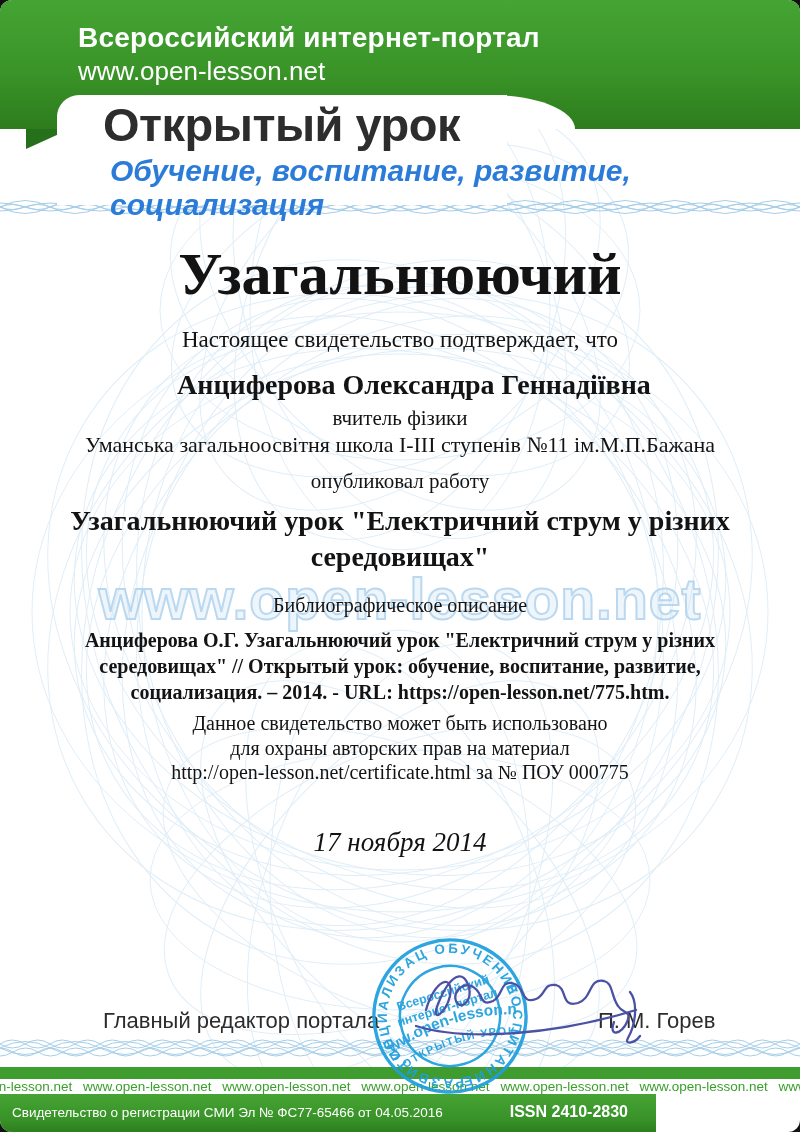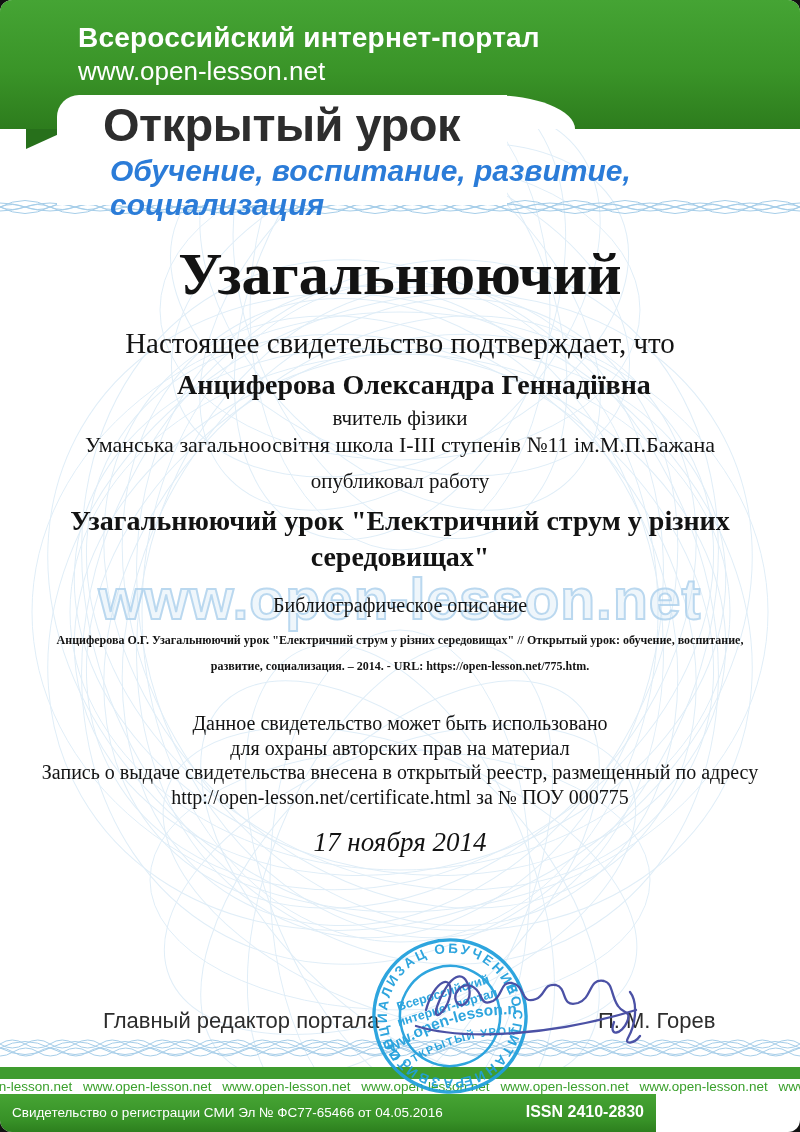--- a/index.html
+++ b/index.html
@@ -17,44 +17,44 @@
   .logo-title{position:absolute;left:103px;top:97px;z-index:3;color:#2d2d2d;font-size:47px;font-weight:700;letter-spacing:-.5px;}
   .logo-subtitle{position:absolute;left:110px;top:154px;z-index:3;color:#2b7cd8;font-size:30px;font-style:italic;font-weight:700;}
   
   .bg-svg{position:absolute;left:0;top:0;z-index:1;pointer-events:none;}
   .watermark{position:absolute;left:0;right:0;top:566px;z-index:1;text-align:center;
              font-size:57px;font-weight:700;letter-spacing:1px;
              color:rgba(186,214,238,0.28);-webkit-text-stroke:2px #aacfec;opacity:.8;}
   
   .ctext{position:absolute;left:0;right:0;text-align:center;color:#131313;z-index:2;font-family:"Liberation Serif",serif;}
   .cert-title{top:240px;font-size:60px;font-weight:700;}
-  .confirm-line{top:327px;font-size:29px;}
+  .confirm-line{top:327px;font-size:23px;}
   .recipient-name{top:369px;font-size:28px;font-weight:700;margin-left:28px;}
   .recipient-role{top:406px;font-size:21px;}
   .recipient-org{top:432px;font-size:22px;}
   .published-line{top:469px;font-size:21px;}
   .work-title{top:503px;font-size:28px;font-weight:700;line-height:36px;left:30px;right:30px;}
   .biblio-heading{top:594px;font-size:20px;}
-  .biblio-text{top:627px;left:50px;right:50px;font-size:12px;font-weight:700;line-height:26px;}
+  .biblio-text{top:627px;left:50px;right:50px;font-size:20px;font-weight:700;line-height:26px;}
   .usage-block{top:711px;font-size:20px;line-height:24.5px;}
   .cert-date{top:827px;font-size:27px;font-style:italic;}
   
   .editor-label{position:absolute;left:103px;top:1008px;font-size:22px;color:#2c2c2c;z-index:2;}
   .editor-name{position:absolute;left:598px;top:1008px;font-size:22px;color:#2c2c2c;z-index:2;}
   .stamp-wrap{position:absolute;left:368px;top:934px;width:164px;height:164px;z-index:5;transform:rotate(-17deg);opacity:.93;}
   .sig-svg{position:absolute;left:408px;top:952px;z-index:6;}
   
   .footer-bar{position:absolute;left:0;top:1067px;width:800px;height:12px;background:#3f9c2f;z-index:2;}
   .url-strip{position:absolute;left:-56px;top:1079px;width:920px;height:15px;z-index:2;background:#ffffff;
              color:#3aa02c;font-size:13.5px;white-space:nowrap;overflow:hidden;line-height:15px;}
   .url-strip span{margin-right:7px;}
   .footer{position:absolute;left:0;top:1094px;width:656px;height:38px;z-index:2;
           background:linear-gradient(180deg,#46a434 0%,#379127 70%,#2d7f1e 100%);}
   .footer-reg{position:absolute;left:12px;top:11px;color:#ffffff;font-size:13.5px;}
-  .footer-issn{position:absolute;right:12px;top:9px;color:#ffffff;font-size:16px;font-weight:700;}
+  .footer-issn{position:absolute;right:28px;top:9px;color:#ffffff;font-size:16px;font-weight:700;}
   .stamp-ring-text{font-size:13.5px;font-weight:700;letter-spacing:2.5px;}
   .stamp-small{font-size:12.5px;font-weight:700;}
   .stamp-url{font-size:15.5px;font-weight:700;}
   .stamp-ou{font-size:11px;font-weight:700;letter-spacing:1.5px;}
 </style>
 </head>
 <body>
 
 <div class="page">
 
@@ -128,21 +128,20 @@
   <div class="ctext recipient-name">Анциферова Олександра Геннадіївна</div>
   <div class="ctext recipient-role">вчитель фізики</div>
   <div class="ctext recipient-org">Уманська загальноосвітня школа І-ІІІ ступенів №11 ім.М.П.Бажана</div>
   <div class="ctext published-line">опубликовал работу</div>
   <div class="ctext work-title">Узагальнюючий урок "Електричний струм у різних середовищах"</div>
   <div class="ctext biblio-heading">Библиографическое описание</div>
   <div class="ctext biblio-text">Анциферова О.Г. Узагальнюючий урок "Електричний струм у різних середовищах" // Открытый урок: обучение, воспитание, развитие, социализация. – 2014. - URL: https://open-lesson.net/775.htm.</div>
   <div class="ctext usage-block">
     <div>Данное свидетельство может быть использовано</div>
     <div>для охраны авторских прав на материал</div>
-    <div>Запись о выдаче свидетельства внесена в открытый реестр, размещенный по адресу</div>
     <div>http://open-lesson.net/certificate.html за № ПОУ 000775</div>
   </div>
   <div class="ctext cert-date">17 ноября 2014</div>
 
   <div class="editor-label">Главный редактор портала</div>
   <div class="editor-name">П. М. Горев</div>
 
   <div class="stamp-wrap">
     <svg width="164" height="164" viewBox="0 0 164 164" fill="#1f9fdc">
       <circle cx="82" cy="82" r="76" fill="none" stroke="#1f9fdc" stroke-width="3.5"></circle>

